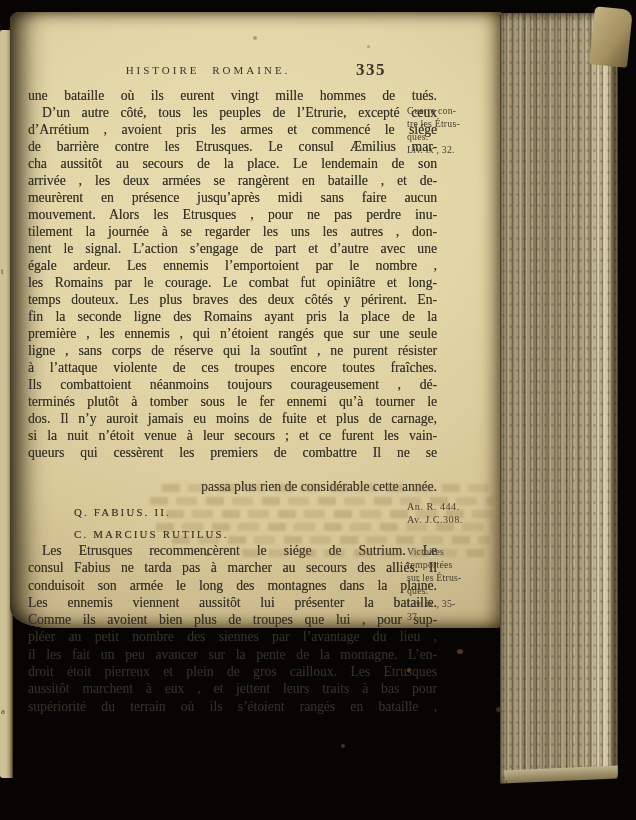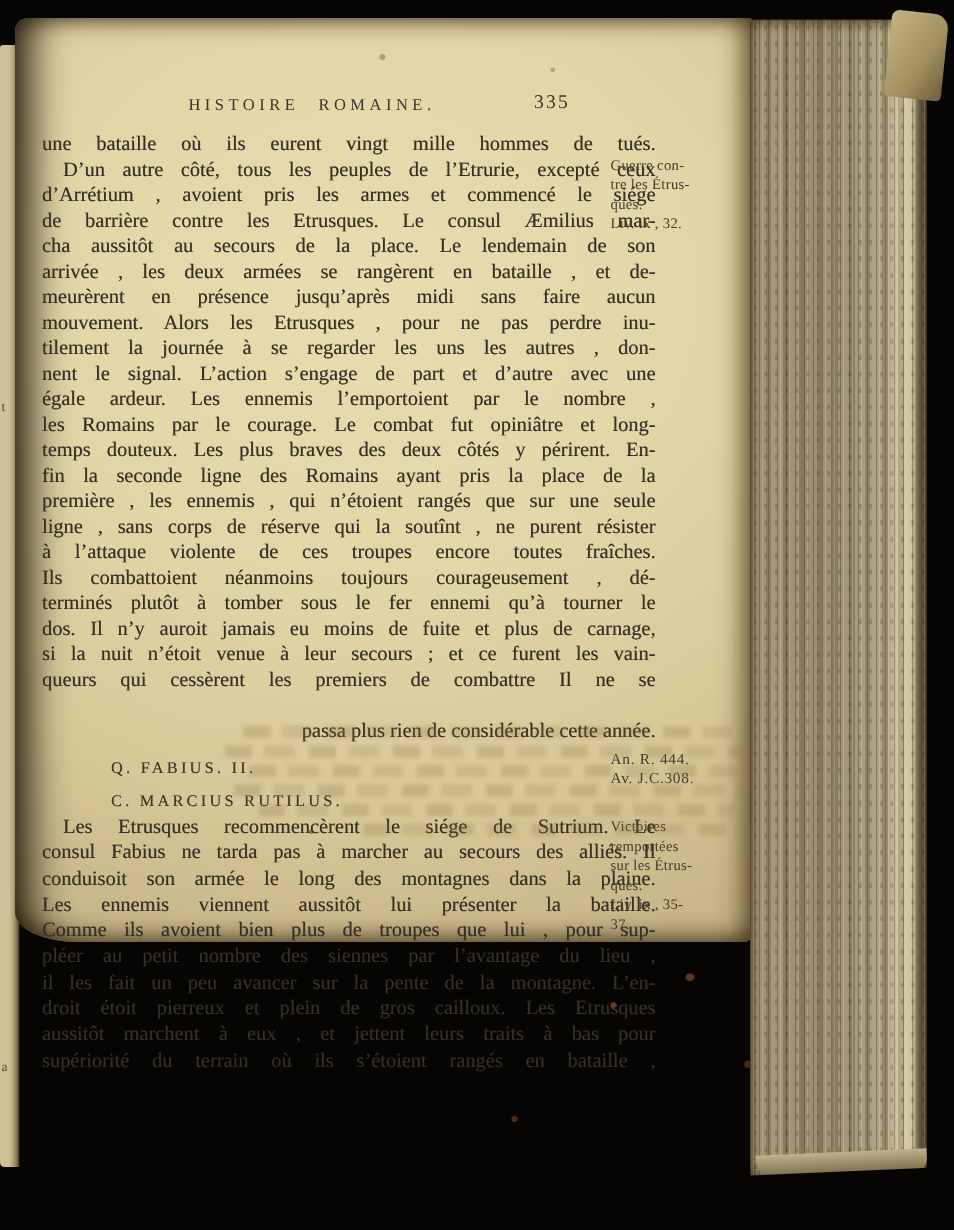--- a/index.html
+++ b/index.html
@@ -17,21 +17,21 @@
     background:radial-gradient(130% 90% at 48% 30%,#e9ddb0 0%,#e2d5a6 35%,#d7c898 62%,#c4b385 85%,#ab9a6e 100%);
     border-radius:9px 3px 6px 42px / 9px 3px 6px 20px;
     box-shadow:inset 20px 0 26px -10px rgba(30,20,6,.95),
                inset -14px 0 16px -7px rgba(70,52,22,.78),
                inset 0 8px 12px -7px rgba(80,62,28,.6),
                inset 0 -10px 14px -8px rgba(80,62,28,.65);}
 
   .header{position:absolute;left:18px;top:52px;width:360px;text-align:center;
     font-size:11px;letter-spacing:3px;word-spacing:7px;color:#3b352c;}
   .pagenum{position:absolute;left:346px;top:48px;width:60px;text-align:left;
-    font-size:13px;letter-spacing:1.5px;color:#3b352c;}
+    font-size:17px;letter-spacing:1.5px;color:#3b352c;font-weight:bold;}
 
   .text-block{position:absolute;left:18px;width:409px;color:#34302a;
     font-size:13.6px;line-height:17px;text-shadow:.2px .2px .3px rgba(45,38,25,.55);}
   .line{text-align:justify;text-align-last:justify;}
   .indent-first .line:first-child{text-indent:14px;}
   .last-line{text-align:right;}
   #para2{line-height:17.3px;}
 
   .heading-block{position:absolute;left:64px;top:489px;font-size:10.8px;
     letter-spacing:2.2px;color:#3c362d;line-height:22px;

